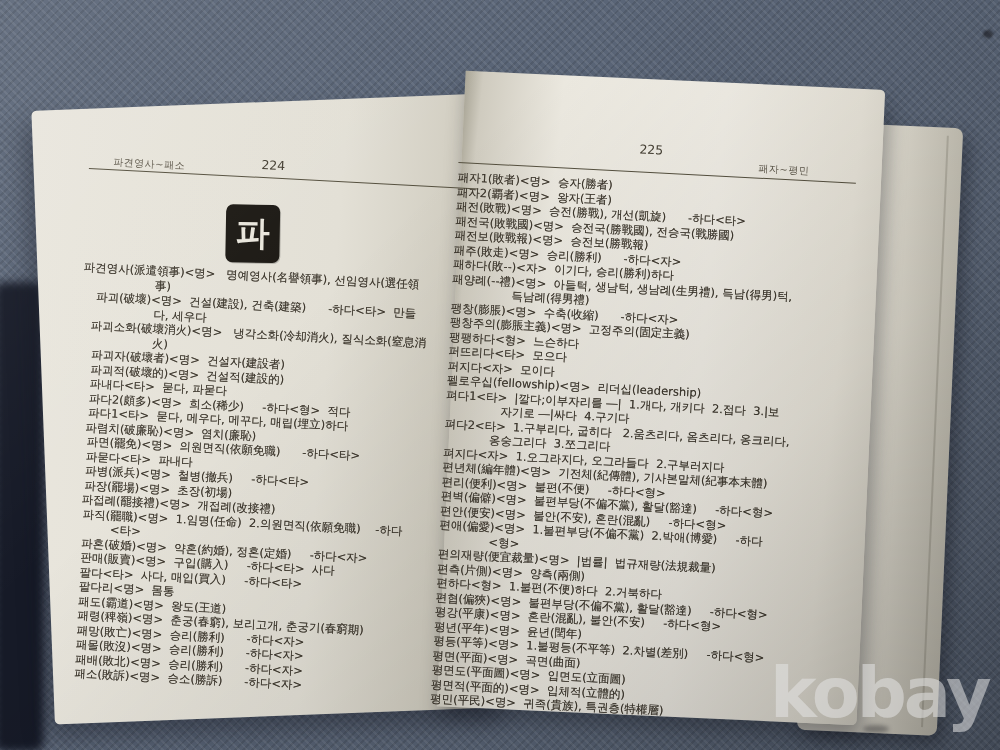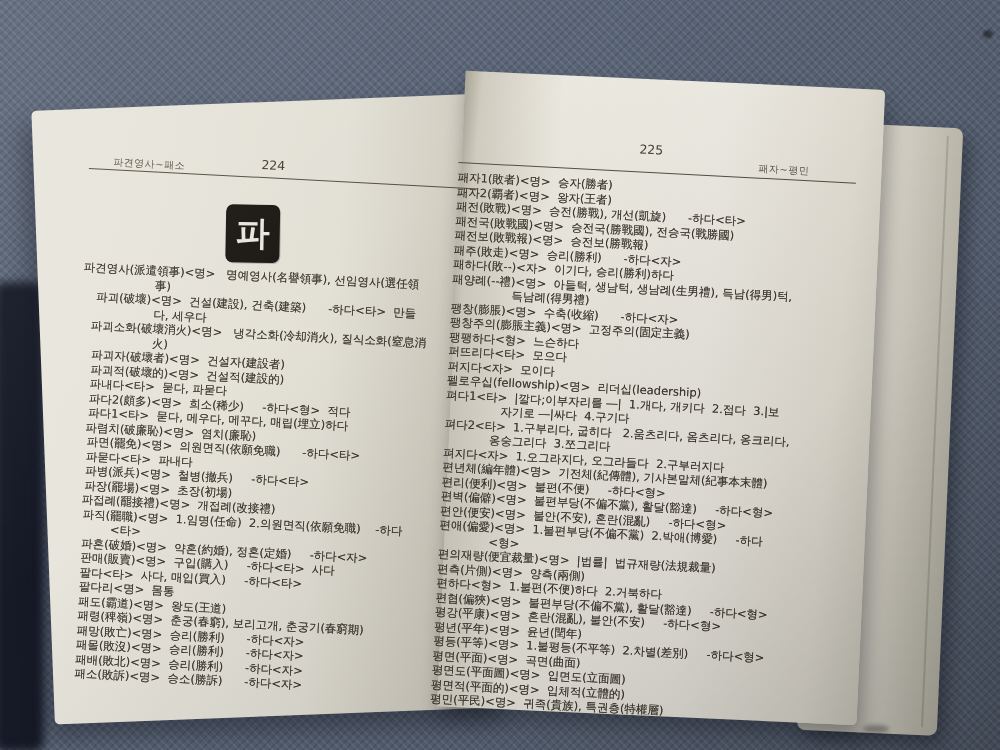--- a/index.html
+++ b/index.html
@@ -76,13 +76,14 @@
       <div class="page-num">225</div>
       <div class="running-head">패자~평민</div>
       <div class="rule"></div>
       <div class="entries"><div class="line" style="padding-left: 0px;">패자1(敗者)&lt;명&gt;  승자(勝者)</div><div class="line" style="padding-left: 0px;">패자2(覇者)&lt;명&gt;  왕자(王者)</div><div class="line" style="padding-left: 0px;">패전(敗戰)&lt;명&gt;  승전(勝戰), 개선(凱旋)      -하다&lt;타&gt;</div><div class="line" style="padding-left: 0px;">패전국(敗戰國)&lt;명&gt;  승전국(勝戰國), 전승국(戰勝國)</div><div class="line" style="padding-left: 0px;">패전보(敗戰報)&lt;명&gt;  승전보(勝戰報)</div><div class="line" style="padding-left: 0px;">패주(敗走)&lt;명&gt;  승리(勝利)      -하다&lt;자&gt;</div><div class="line" style="padding-left: 0px;">패하다(敗--)&lt;자&gt;  이기다, 승리(勝利)하다</div><div class="line" style="padding-left: 0px;">패양례(--禮)&lt;명&gt;  아들턱, 생남턱, 생남례(生男禮), 득남(得男)턱,</div><div class="line" style="padding-left: 60px;">득남례(得男禮)</div><div class="line" style="padding-left: 0px;">팽창(膨脹)&lt;명&gt;  수축(收縮)      -하다&lt;자&gt;</div><div class="line" style="padding-left: 0px;">팽창주의(膨脹主義)&lt;명&gt;  고정주의(固定主義)</div><div class="line" style="padding-left: 0px;">팽팽하다&lt;형&gt;  느슨하다</div><div class="line" style="padding-left: 0px;">퍼뜨리다&lt;타&gt;  모으다</div><div class="line" style="padding-left: 0px;">퍼지다&lt;자&gt;  모이다</div><div class="line" style="padding-left: 0px;">펠로우십(fellowship)&lt;명&gt;  리더십(leadership)</div><div class="line" style="padding-left: 0px;">펴다1&lt;타&gt;  |깔다;이부자리를 ―|  1.개다, 개키다  2.접다  3.|보</div><div class="line" style="padding-left: 55px;">자기로 ―|싸다  4.구기다</div><div class="line" style="padding-left: 0px;">펴다2&lt;타&gt;  1.구부리다, 굽히다   2.움츠리다, 옴츠리다, 옹크리다,</div><div class="line" style="padding-left: 45px;">옹숭그리다  3.쪼그리다</div><div class="line" style="padding-left: 0px;">펴지다&lt;자&gt;  1.오그라지다, 오그라들다  2.구부러지다</div><div class="line" style="padding-left: 0px;">편년체(編年體)&lt;명&gt;  기전체(紀傳體), 기사본말체(紀事本末體)</div><div class="line" style="padding-left: 0px;">편리(便利)&lt;명&gt;  불편(不便)     -하다&lt;형&gt;</div><div class="line" style="padding-left: 0px;">편벽(偏僻)&lt;명&gt;  불편부당(不偏不黨), 활달(豁達)     -하다&lt;형&gt;</div><div class="line" style="padding-left: 0px;">편안(便安)&lt;명&gt;  불안(不安), 혼란(混亂)     -하다&lt;형&gt;</div><div class="line" style="padding-left: 0px;">편애(偏愛)&lt;명&gt;  1.불편부당(不偏不黨)  2.박애(博愛)     -하다</div><div class="line" style="padding-left: 50px;">&lt;형&gt;</div><div class="line" style="padding-left: 0px;">편의재량(便宜裁量)&lt;명&gt;  |법률|  법규재량(法規裁量)</div><div class="line" style="padding-left: 0px;">편측(片側)&lt;명&gt;  양측(兩側)</div><div class="line" style="padding-left: 0px;">편하다&lt;형&gt;  1.불편(不便)하다  2.거북하다</div><div class="line" style="padding-left: 0px;">편협(偏狹)&lt;명&gt;  불편부당(不偏不黨), 활달(豁達)     -하다&lt;형&gt;</div><div class="line" style="padding-left: 0px;">평강(平康)&lt;명&gt;  혼란(混亂), 불안(不安)     -하다&lt;형&gt;</div><div class="line" style="padding-left: 0px;">평년(平年)&lt;명&gt;  윤년(閏年)</div><div class="line" style="padding-left: 0px;">평등(平等)&lt;명&gt;  1.불평등(不平等)  2.차별(差別)     -하다&lt;형&gt;</div><div class="line" style="padding-left: 0px;">평면(平面)&lt;명&gt;  곡면(曲面)</div><div class="line" style="padding-left: 0px;">평면도(平面圖)&lt;명&gt;  입면도(立面圖)</div><div class="line" style="padding-left: 0px;">평면적(平面的)&lt;명&gt;  입체적(立體的)</div><div class="line" style="padding-left: 0px;">평민(平民)&lt;명&gt;  귀족(貴族), 특권층(特權層)</div></div>
     </div>
   </div>
 
   <div class="fabric-spot"></div>
   <div class="fabric-spot2"></div>
   <div class="light-overlay"></div>
+  <div class="watermark">kobay</div>
 </div>
 
 </body></html>

